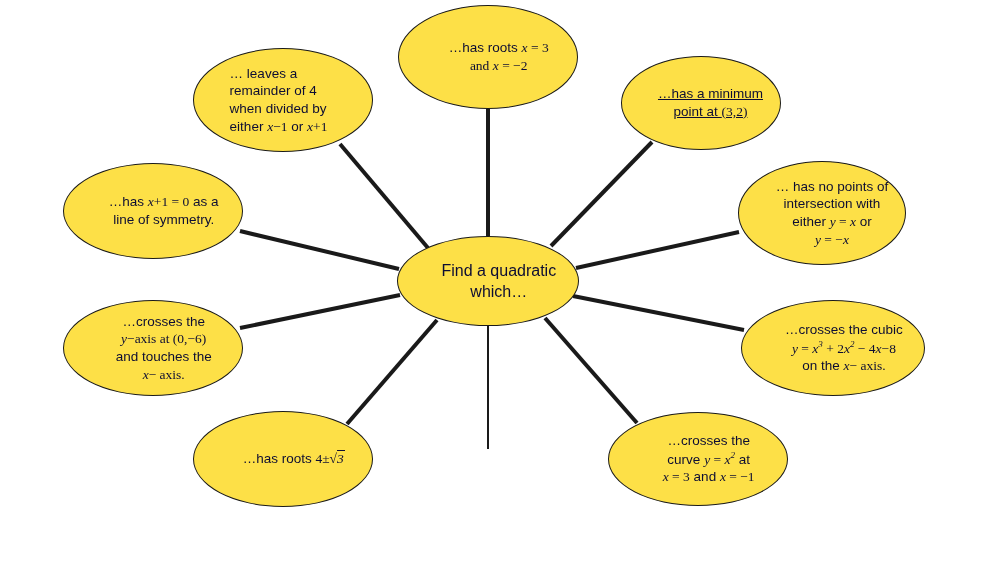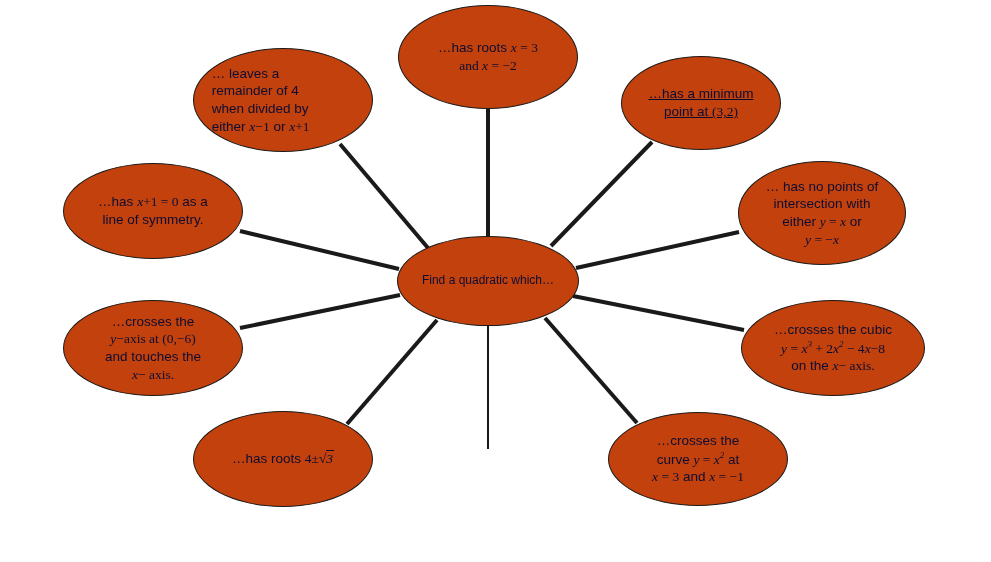--- a/index.html
+++ b/index.html
@@ -31,40 +31,40 @@
     left: 0;
     top: 0;
     width: 991px;
     height: 562px;
   }
   .node {
     position: absolute;
     box-sizing: border-box;
     border: 1.3px solid #1a1a1a;
     border-radius: 50%;
-    background: #c2410c;
+    background: #fde047;
     display: flex;
     align-items: center;
-    justify-content: center;
+    justify-content: flex-end;
     color: #0d0d33;
   }
   .node .txt {
     display: block;
     width: 88%;
     text-align: center;
     font-size: 13.5px;
     line-height: 1.3;
     color: #0d0d33;
     white-space: pre-line;
   }
   .node.center {
     border-width: 1.6px;
   }
   .node.center .txt {
-    font-size: 12px;
+    font-size: 16px;
     line-height: 1.32;
   }
   .node.leftalign .txt {
     text-align: left;
     width: 80%;
   }
   .math {
     font-family: "Liberation Serif", serif;
     font-style: italic;
     font-size: 13.5px;

